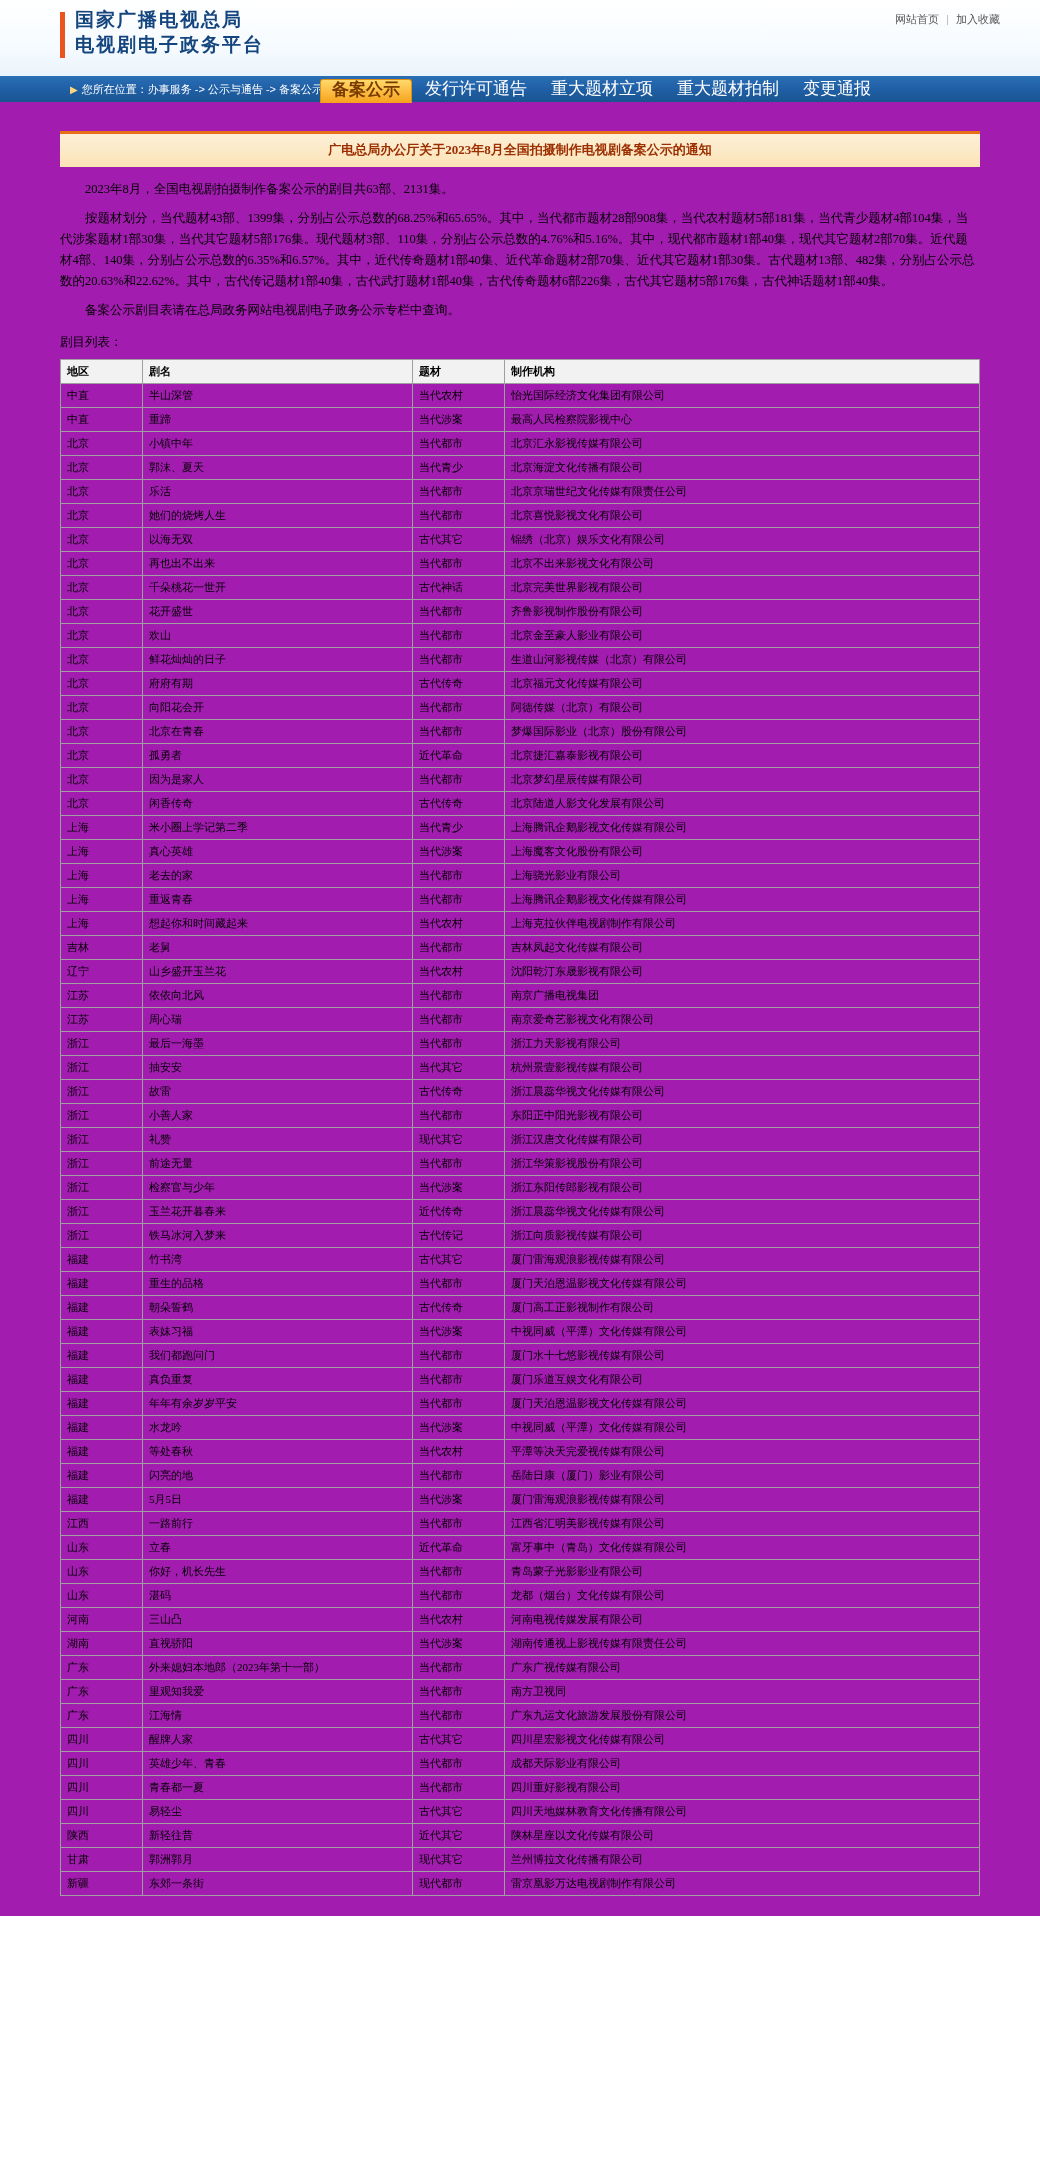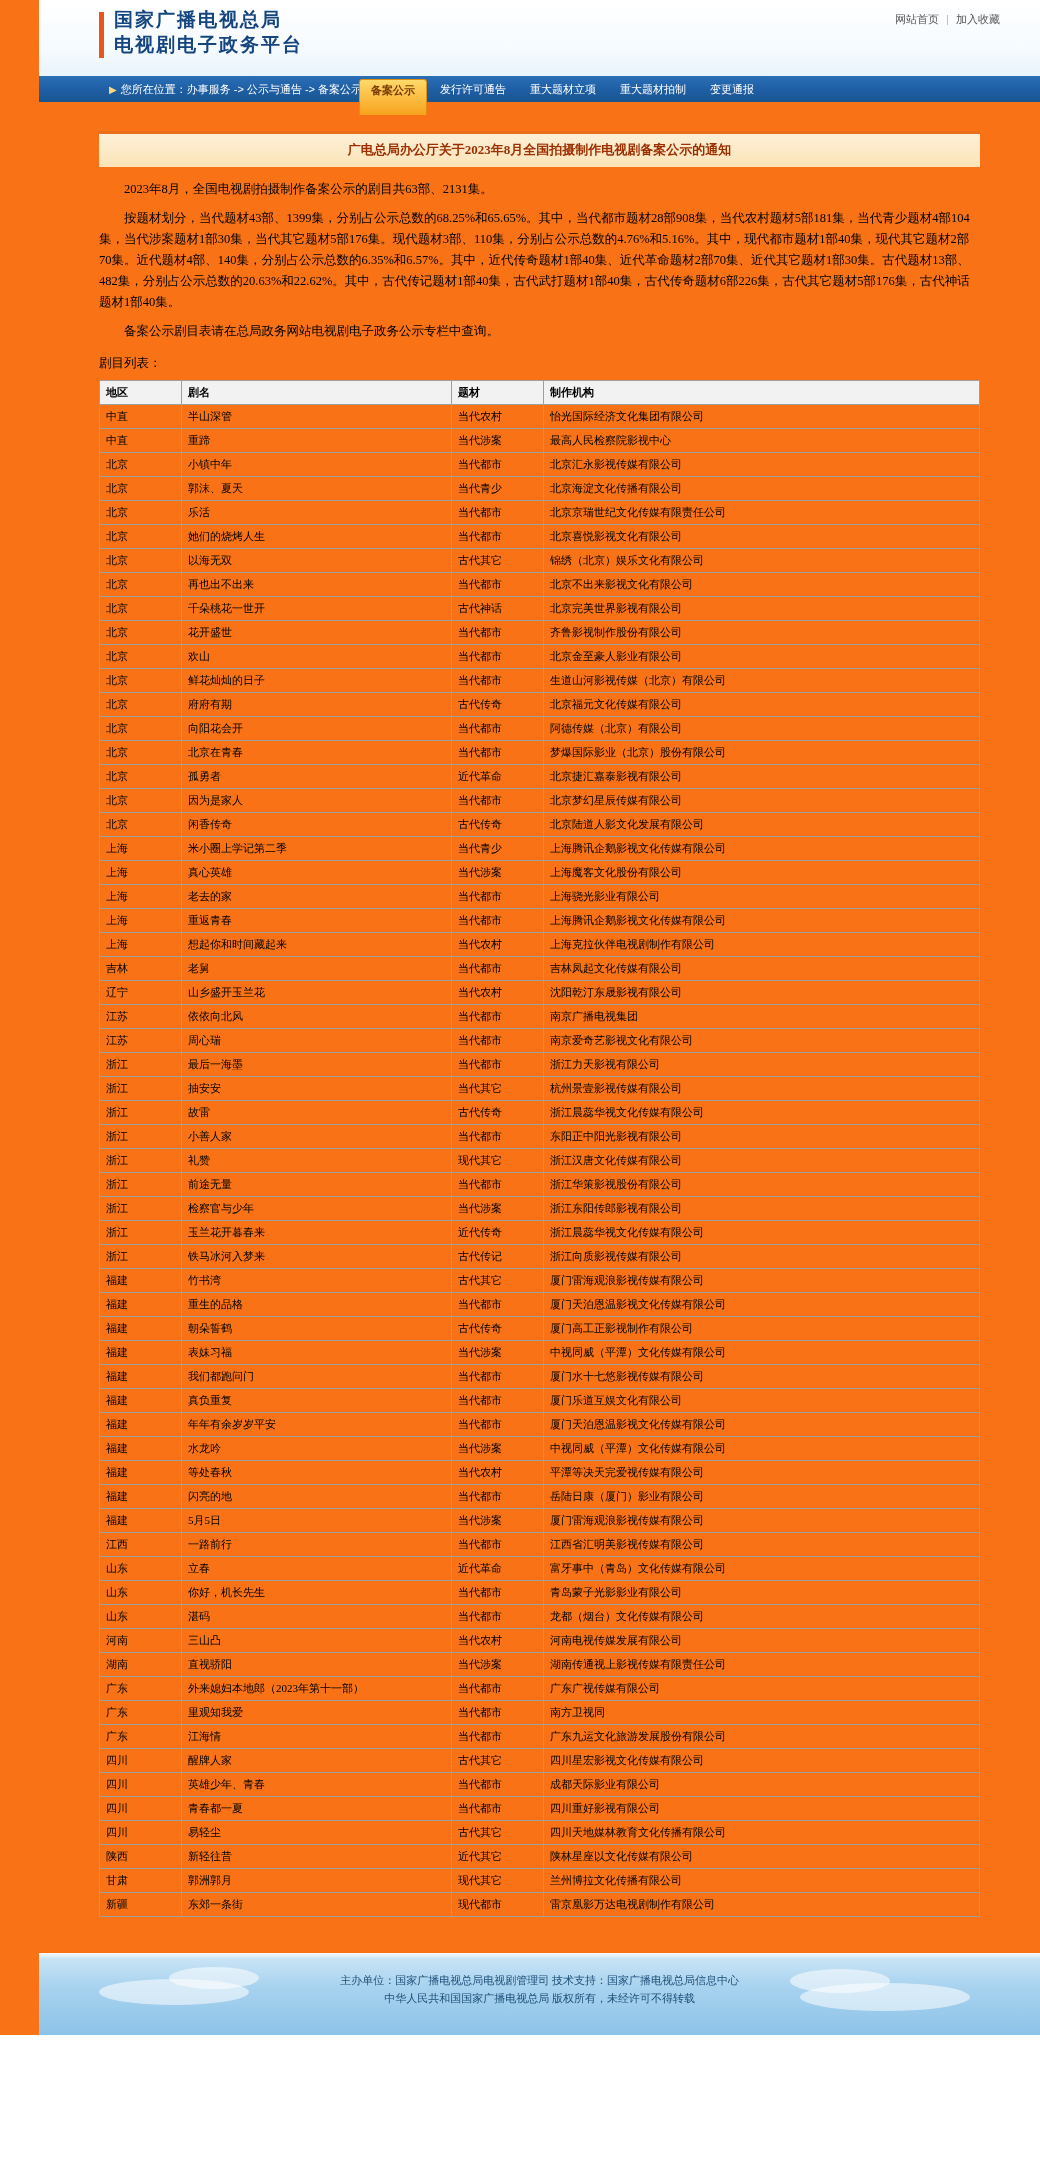--- a/index.html
+++ b/index.html
@@ -7,22 +7,21 @@
   body {
     width: 1040px;
     background: #ffffff;
     font-family: "Liberation Sans", sans-serif;
     font-size: 12px;
     color: #000;
   }
   .page {
     width: 1040px;
     position: relative;
-    background:#f97316;
-    padding-left:39px;
+    background:#a21caf;
   }
   
   .header {
     position: relative;
     height: 76px;
     background: linear-gradient(to bottom, #ffffff 0%, #f6fbff 60%, #eaf4fb 100%);
     border-bottom: 0;
   }
   .logo-bar {
     display:flex;
@@ -80,24 +79,24 @@
   }
   .crumbs { color:#fff; }
   .tabs {
     position:absolute;
     left: 320px;
     top: 3px;
     display:flex;
     gap: 2px;
   }
   .tab {
-    height: 36px;
+    height: 24px;
     line-height:20px;
     padding: 0 11px;
-    font-size: 11px;
+    font-size: 17px;
     color: #1a4f86;
     background: linear-gradient(to bottom,#ffffff,#dceaf7);
     border:1px solid #9cc2e0;
     border-bottom:none;
     border-radius: 3px 3px 0 0;
   }
   .tab.active {
     background: linear-gradient(to bottom,#ffd96b,#f7a21c);
     color:#7a3b00;
     border-color:#e08f10;
@@ -632,22 +631,14 @@
           <tr>
             <td>新疆</td>
             <td>东郊一条街</td>
             <td>现代都市</td>
             <td>雷京凰影万达电视剧制作有限公司</td>
           </tr>
         </tbody>
     </table>
   </div>
 
-  <div class="footer">
-    <div class="cloud" style="left:60px;  top:26px; width:150px; height:26px;"></div>
-    <div class="cloud" style="left:130px; top:14px; width:90px;  height:22px;"></div>
-    <div class="cloud" style="right:70px; top:30px; width:170px; height:28px;"></div>
-    <div class="cloud" style="right:150px;top:16px; width:100px; height:24px;"></div>
-    <div class="fline">主办单位：国家广播电视总局电视剧管理司  技术支持：国家广播电视总局信息中心</div>
-    <div class="fline">中华人民共和国国家广播电视总局 版权所有，未经许可不得转载</div>
-  </div>
 
 </div>
 
 </body></html>

